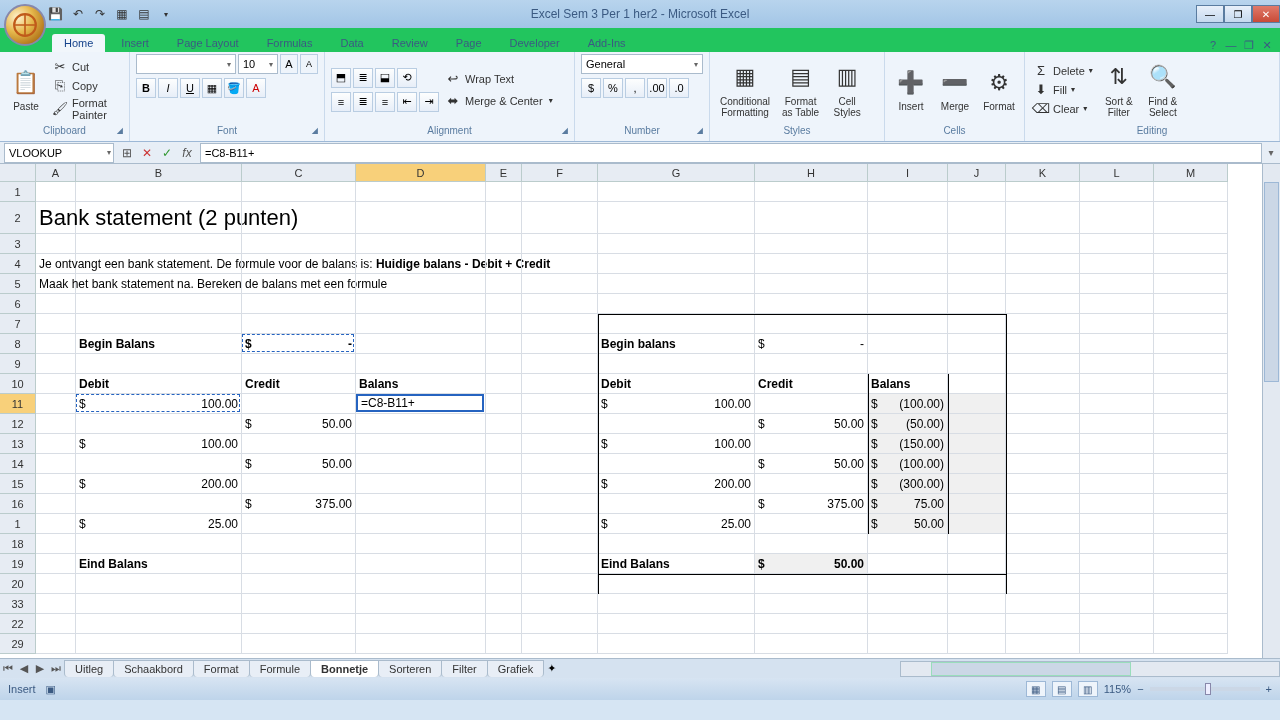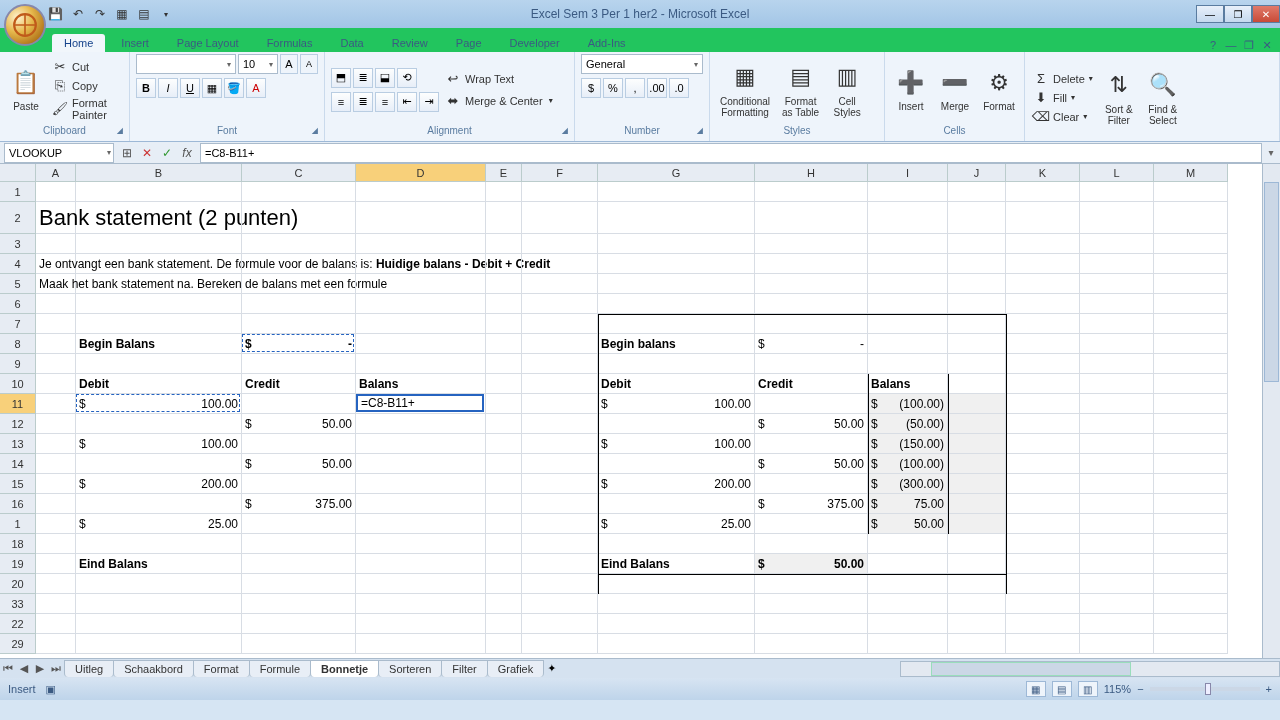--- a/index.html
+++ b/index.html
@@ -309,20 +309,21 @@
           <span class="ico">⇅</span>
           <span style="white-space:pre-line;">Sort &amp;
 Filter</span>
         </div>
       <div class="vbtn">
           <span class="ico">🔍</span>
           <span style="white-space:pre-line;">Find &amp;
 Select</span>
         </div>
     </div>
+    <div class="group-label">Editing</div>
   </div>
 </div>
 
 <div class="formula-row">
   <div class="name-box">
       <span>VLOOKUP</span>
       <span class="arr">▾</span>
     </div>
   <div class="fx-btns">
     <span>⊞</span>

